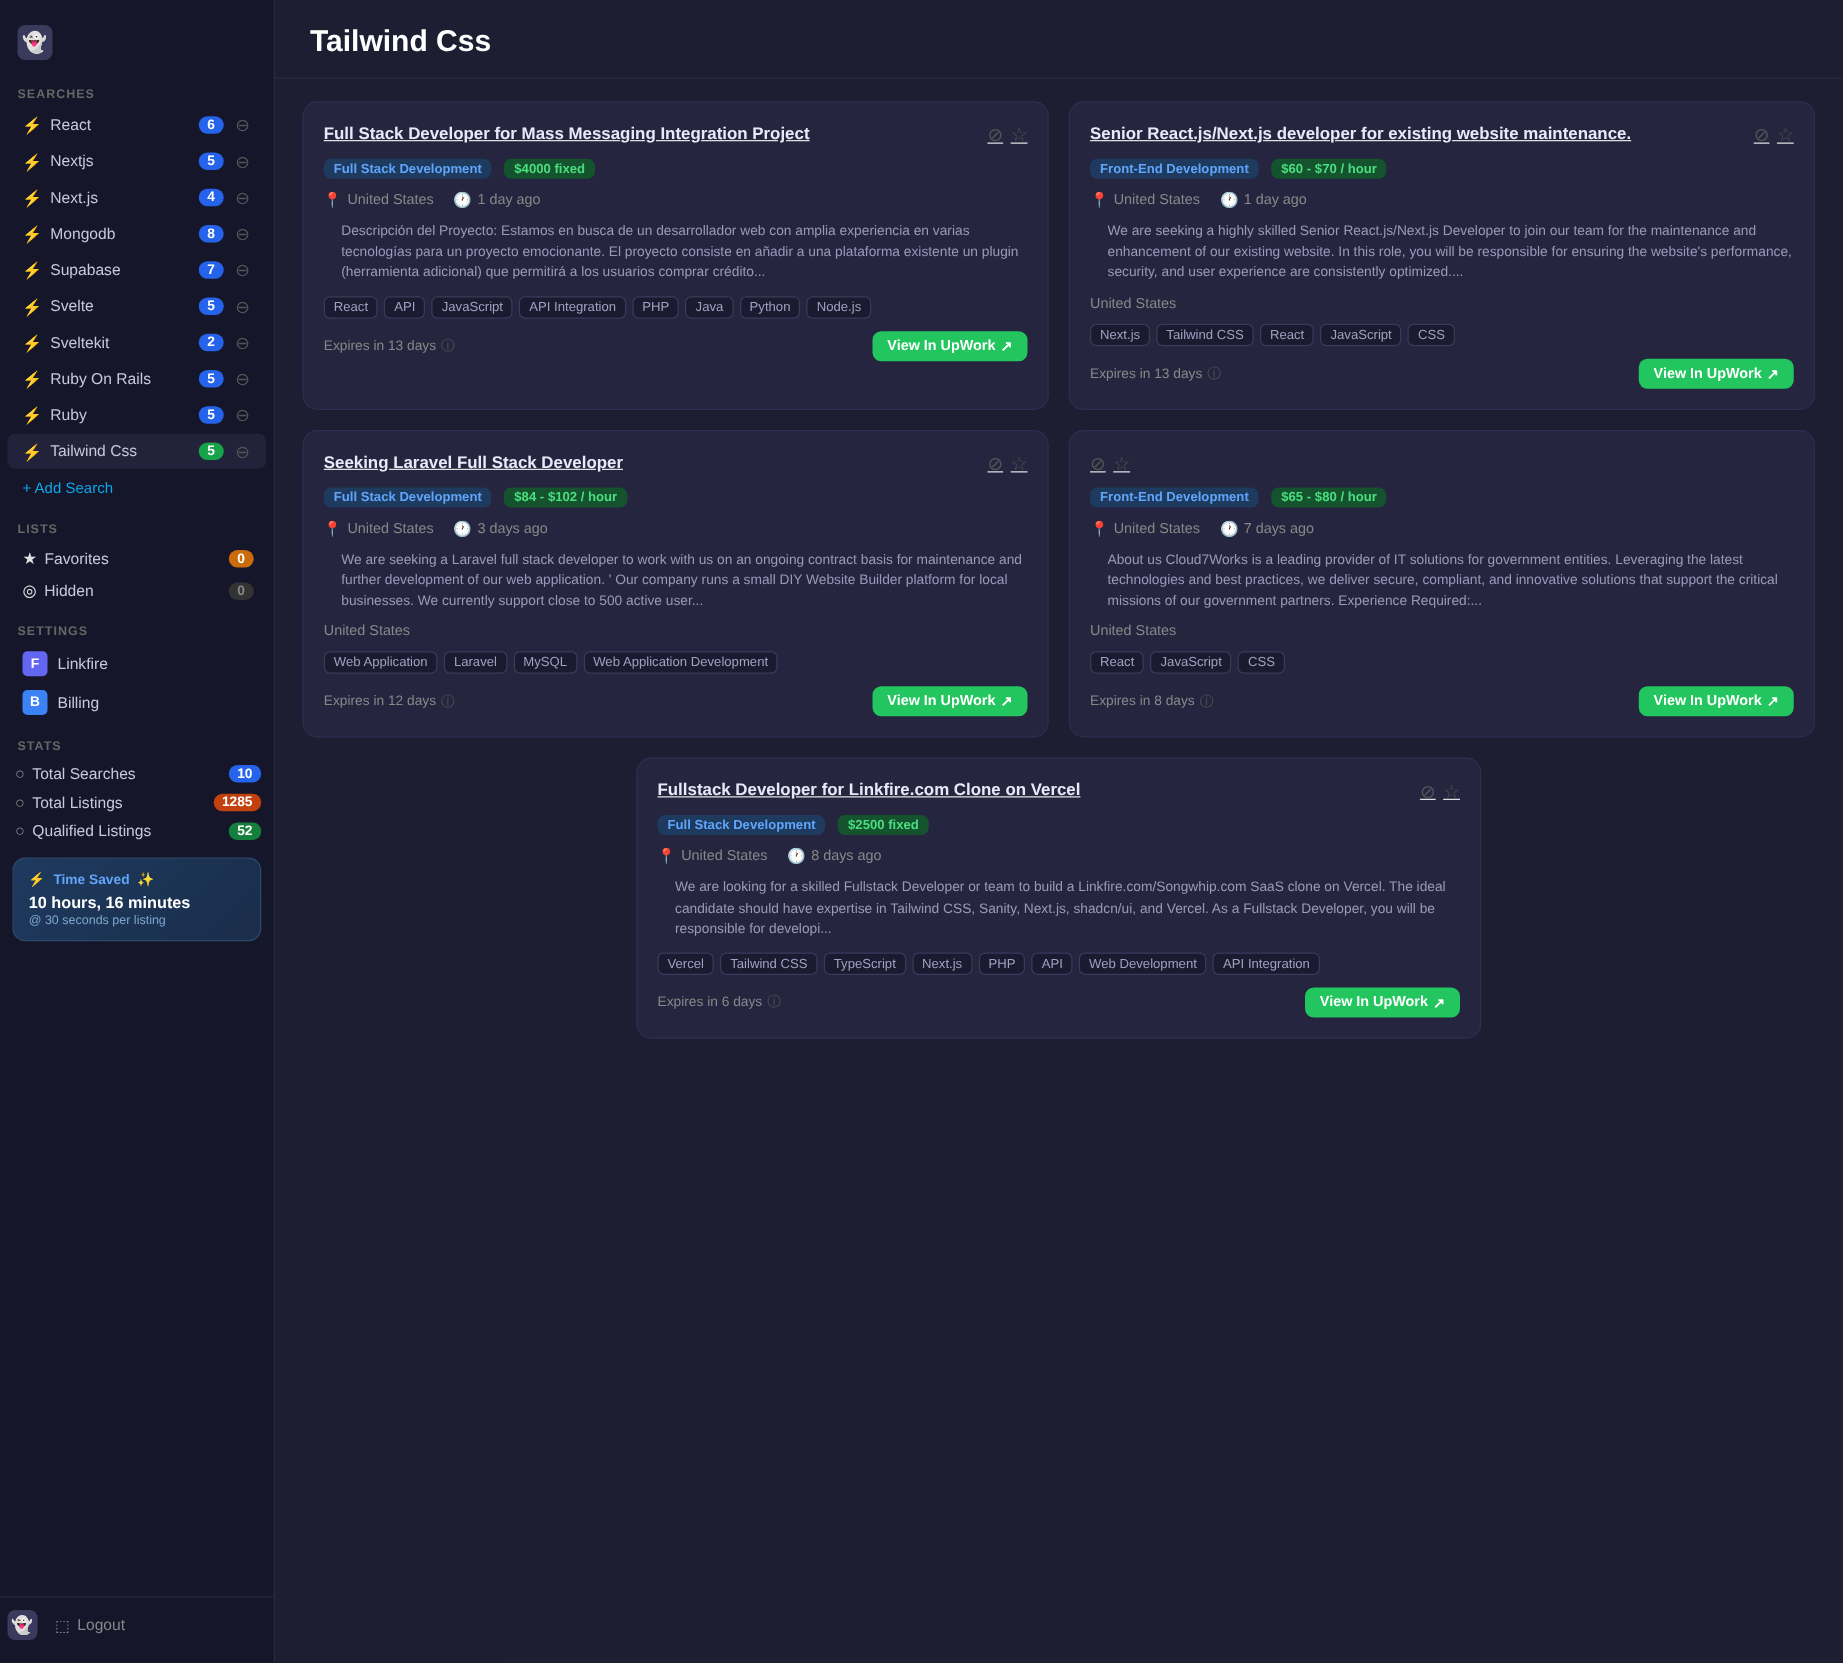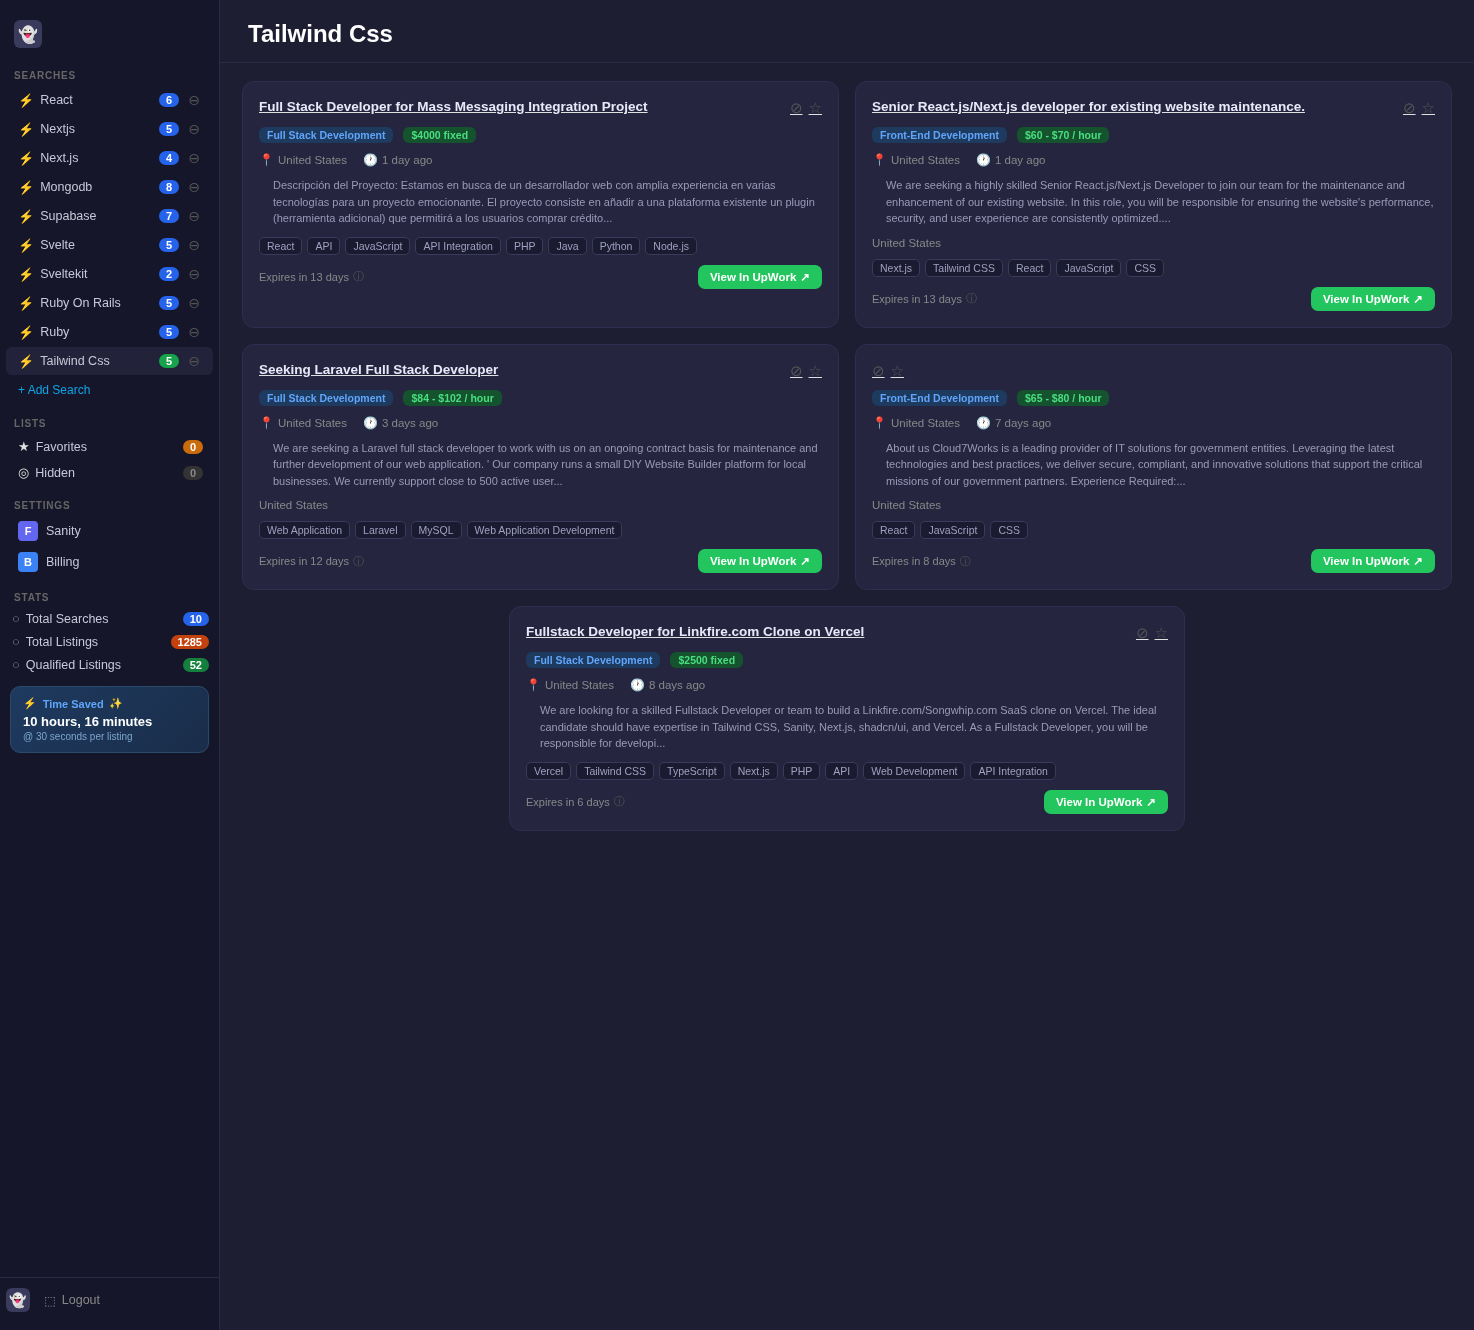--- a/index.html
+++ b/index.html
@@ -322,21 +322,21 @@
     <span class="list-icon">◎</span>
     <span class="list-label">Hidden</span>
     <span class="sidebar-badge badge-gray">0</span>
   </div>
     </div>
 
   <div class="section-label" style="margin-top:8px;">Settings</div>
   <div id="settings-list">
       <div class="settings-item">
     <div class="settings-avatar av-f">F</div>
-    <span class="settings-label">Sanity</span>
+    <span class="settings-label">Linkfire</span>
   </div>
       <div class="settings-item">
     <div class="settings-avatar av-b">B</div>
     <span class="settings-label">Billing</span>
   </div>
     </div>
 
   <div class="section-label" style="margin-top:8px;">Stats</div>
   <div id="stats-list">
       <div class="stats-row">

